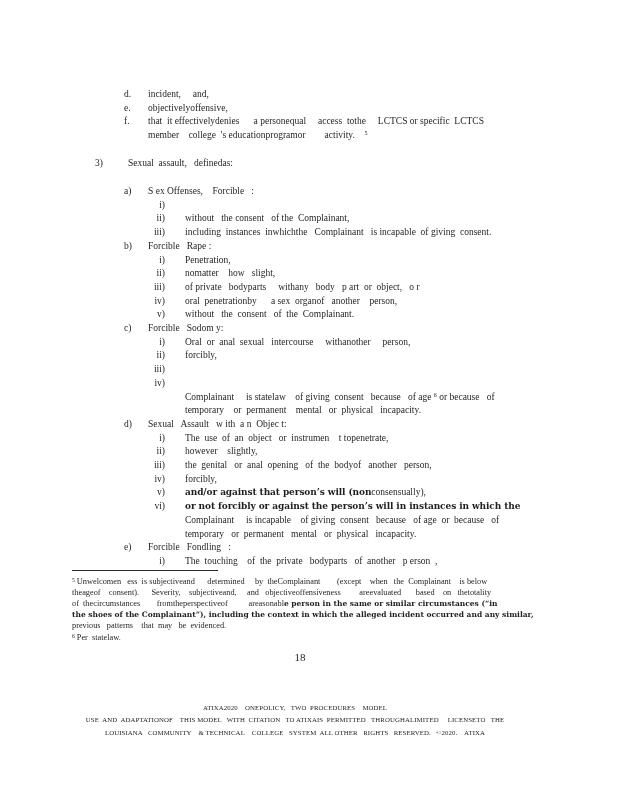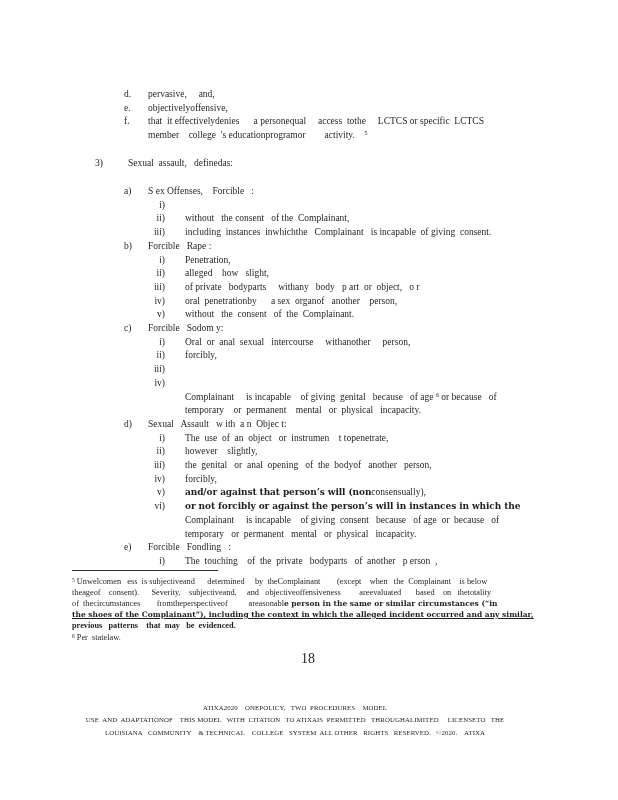--- a/index.html
+++ b/index.html
@@ -13,31 +13,31 @@
   .lv-l2 .lbl{left:124px;} .lv-l2 .txt{left:148px;}
   .lv-l3 .lbl{left:140px;width:25px;text-align:right;} .lv-l3 .txt{left:185px;}
   .lv-c2 .txt{left:148px;}
   .lv-c3 .txt{left:185px;}
   .b{font-family:"DejaVu Serif",serif;font-weight:700;font-size:9px;letter-spacing:-0.1px;}
   sup{font-size:6px;vertical-align:baseline;position:relative;top:-3.5px;}
   .fn-sep{position:absolute;left:72px;top:570px;width:146px;height:1px;background:#2b2b2b;}
   .fn-line{position:absolute;left:72px;white-space:pre;font-size:8.3px;line-height:10px;}
   .fn-line .b{font-size:7.5px;letter-spacing:0;text-align:center;}
   .fn-line sup{font-size:5.5px;top:-2.5px;}
-  .page-number{position:absolute;top:651px;left:8px;width:600px;text-align:center;font-size:14px;}
+  .page-number{position:absolute;top:651px;left:0;width:600px;text-align:center;font-size:11px;}
   .footer-line{position:absolute;left:0;width:590px;text-align:center;font-size:6.8px;white-space:pre;letter-spacing:0.1px;}
 </style>
 </head>
 <body>
 
 <div class="page">
   <div id="body-lines">
       <div class="doc-line lv-l2" style="top: 88px;">
         <span class="lbl">d.</span>
-        <span class="txt"><span>pervasive,     and,</span></span>
+        <span class="txt"><span>incident,     and,</span></span>
       </div>
       <div class="doc-line lv-l2" style="top: 102px;">
         <span class="lbl">e.</span>
         <span class="txt"><span>objectivelyoffensive,</span></span>
       </div>
       <div class="doc-line lv-l2" style="top: 115px;">
         <span class="lbl">f.</span>
         <span class="txt"><span>that  it effectivelydenies      a personequal     access  tothe     LCTCS or specific  LCTCS</span></span>
       </div>
       <div class="doc-line lv-c2" style="top: 129px;">
@@ -65,21 +65,21 @@
       <div class="doc-line lv-l2" style="top: 240px;">
         <span class="lbl">b)</span>
         <span class="txt"><span>Forcible   Rape :</span></span>
       </div>
       <div class="doc-line lv-l3" style="top: 254px;">
         <span class="lbl">i)</span>
         <span class="txt"><span>Penetration,</span></span>
       </div>
       <div class="doc-line lv-l3" style="top: 267px;">
         <span class="lbl">ii)</span>
-        <span class="txt"><span>alleged    how   slight,</span></span>
+        <span class="txt"><span>nomatter    how   slight,</span></span>
       </div>
       <div class="doc-line lv-l3" style="top: 281px;">
         <span class="lbl">iii)</span>
         <span class="txt"><span>of private   bodyparts     withany   body   p art  or  object,   o r</span></span>
       </div>
       <div class="doc-line lv-l3" style="top: 295px;">
         <span class="lbl">iv)</span>
         <span class="txt"><span>oral  penetrationby      a sex  organof   another    person,</span></span>
       </div>
       <div class="doc-line lv-l3" style="top: 308px;">
@@ -98,21 +98,21 @@
         <span class="lbl">ii)</span>
         <span class="txt"><span>forcibly,</span></span>
       </div>
       <div class="doc-line lv-l3" style="top: 363px;">
         <span class="lbl">iii)</span>
       </div>
       <div class="doc-line lv-l3" style="top: 377px;">
         <span class="lbl">iv)</span>
       </div>
       <div class="doc-line lv-c3" style="top: 391px;">
-        <span class="txt"><span>Complainant     is incapable    of giving  genital   because   of age </span><sup>6</sup><span> or because   of</span></span>
+        <span class="txt"><span>Complainant     is statelaw    of giving  consent   because   of age </span><sup>6</sup><span> or because   of</span></span>
       </div>
       <div class="doc-line lv-c3" style="top: 404px;">
         <span class="txt"><span>temporary    or  permanent    mental   or  physical   incapacity.</span></span>
       </div>
       <div class="doc-line lv-l2" style="top: 418px;">
         <span class="lbl">d)</span>
         <span class="txt"><span>Sexual   Assault   w ith  a n  Objec t:</span></span>
       </div>
       <div class="doc-line lv-l3" style="top: 432px;">
         <span class="lbl">i)</span>
@@ -151,22 +151,22 @@
       <div class="doc-line lv-l3" style="top: 555px;">
         <span class="lbl">i)</span>
         <span class="txt"><span>The  touching    of  the  private   bodyparts   of  another   p erson  ,</span></span>
       </div>
     </div>
   <div class="fn-sep"></div>
   <div id="footnotes">
       <div class="fn-line" style="top: 577px;"><sup>5</sup><span> Unwelcomen   ess  is subjectiveand      determined     by  theComplainant        (except    when   the  Complainant    is below</span></div>
       <div class="fn-line" style="top: 588px;"><span>theageof    consent).      Severity,    subjectiveand,     and   objectiveoffensiveness         areevaluated       based    on   thetotality</span></div>
       <div class="fn-line" style="top: 599px;"><span>of  thecircumstances        fromtheperspectiveof          areasonabl</span><span class="b">e person in the same or similar circumstances (“in</span></div>
-      <div class="fn-line" style="top: 610px; text-decoration: underline;"><span class="b">the shoes of the Complainant”), including the context in which the alleged incident occurred and any similar,</span></div>
-      <div class="fn-line" style="top: 621px; font-weight: bold;"><span>previous   patterns    that  may   be  evidenced.</span></div>
+      <div class="fn-line" style="top: 610px;"><span class="b">the shoes of the Complainant”), including the context in which the alleged incident occurred and any similar,</span></div>
+      <div class="fn-line" style="top: 621px;"><span>previous   patterns    that  may   be  evidenced.</span></div>
       <div class="fn-line" style="top: 633px;"><sup>6</sup><span> Per  statelaw.</span></div>
     </div>
   <div class="page-number">18</div>
   <div id="footer">
       <div class="footer-line" style="top: 704px;">ATIXA2020    ONEPOLICY,   TWO  PROCEDURES    MODEL</div>
       <div class="footer-line" style="top: 716px;">USE  AND  ADAPTATIONOF    THIS MODEL   WITH  CITATION   TO ATIXAIS  PERMITTED   THROUGHALIMITED     LICENSETO   THE</div>
       <div class="footer-line" style="top: 729px;">LOUISIANA   COMMUNITY    &amp; TECHNICAL    COLLEGE   SYSTEM  ALL OTHER   RIGHTS   RESERVED.   ©2020.    ATIXA</div>
     </div>
 </div>
 

